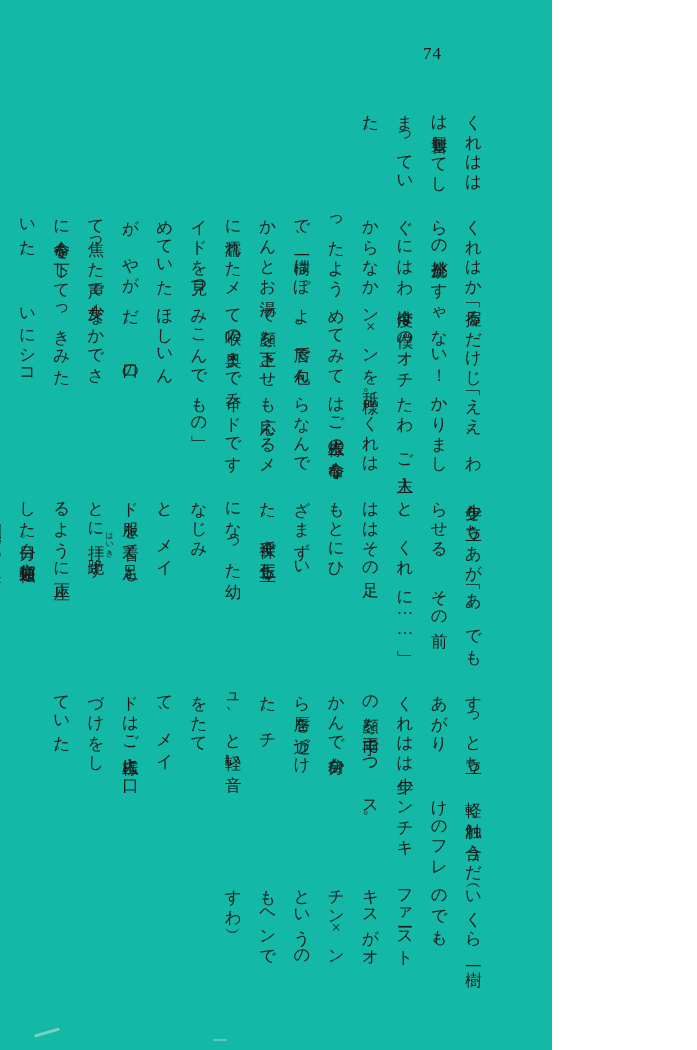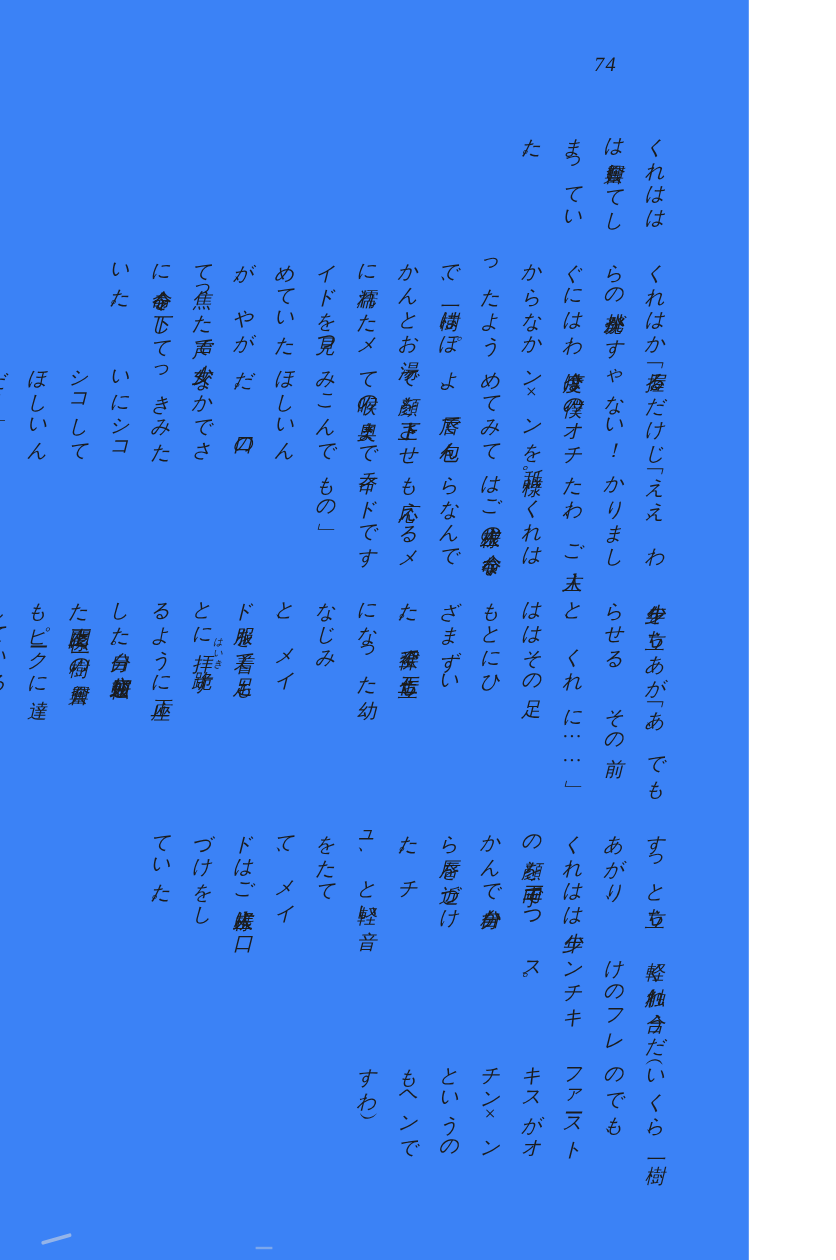--- a/index.html
+++ b/index.html
@@ -10,25 +10,24 @@
   body {
     width: 697px;
     height: 1050px;
     font-family: "Liberation Serif", "DejaVu Serif", serif;
     color: #111111;
     overflow: hidden;
     position: relative;
   }
   #page {
     position: relative;
-    width: 624px;
+    width: 552px;
     height: 1050px;
-    background: #3b82f6;
+    background: #14b8a6;
     box-sizing: border-box;
-    font-style: italic;
   }
   
   #page-number {
     position: absolute;
     top: 44px;
     right: 110px;
     font-size: 17px;
     letter-spacing: 1px;
     color: #1a1a1a;
     font-family: "Liberation Serif", "DejaVu Serif", serif;

